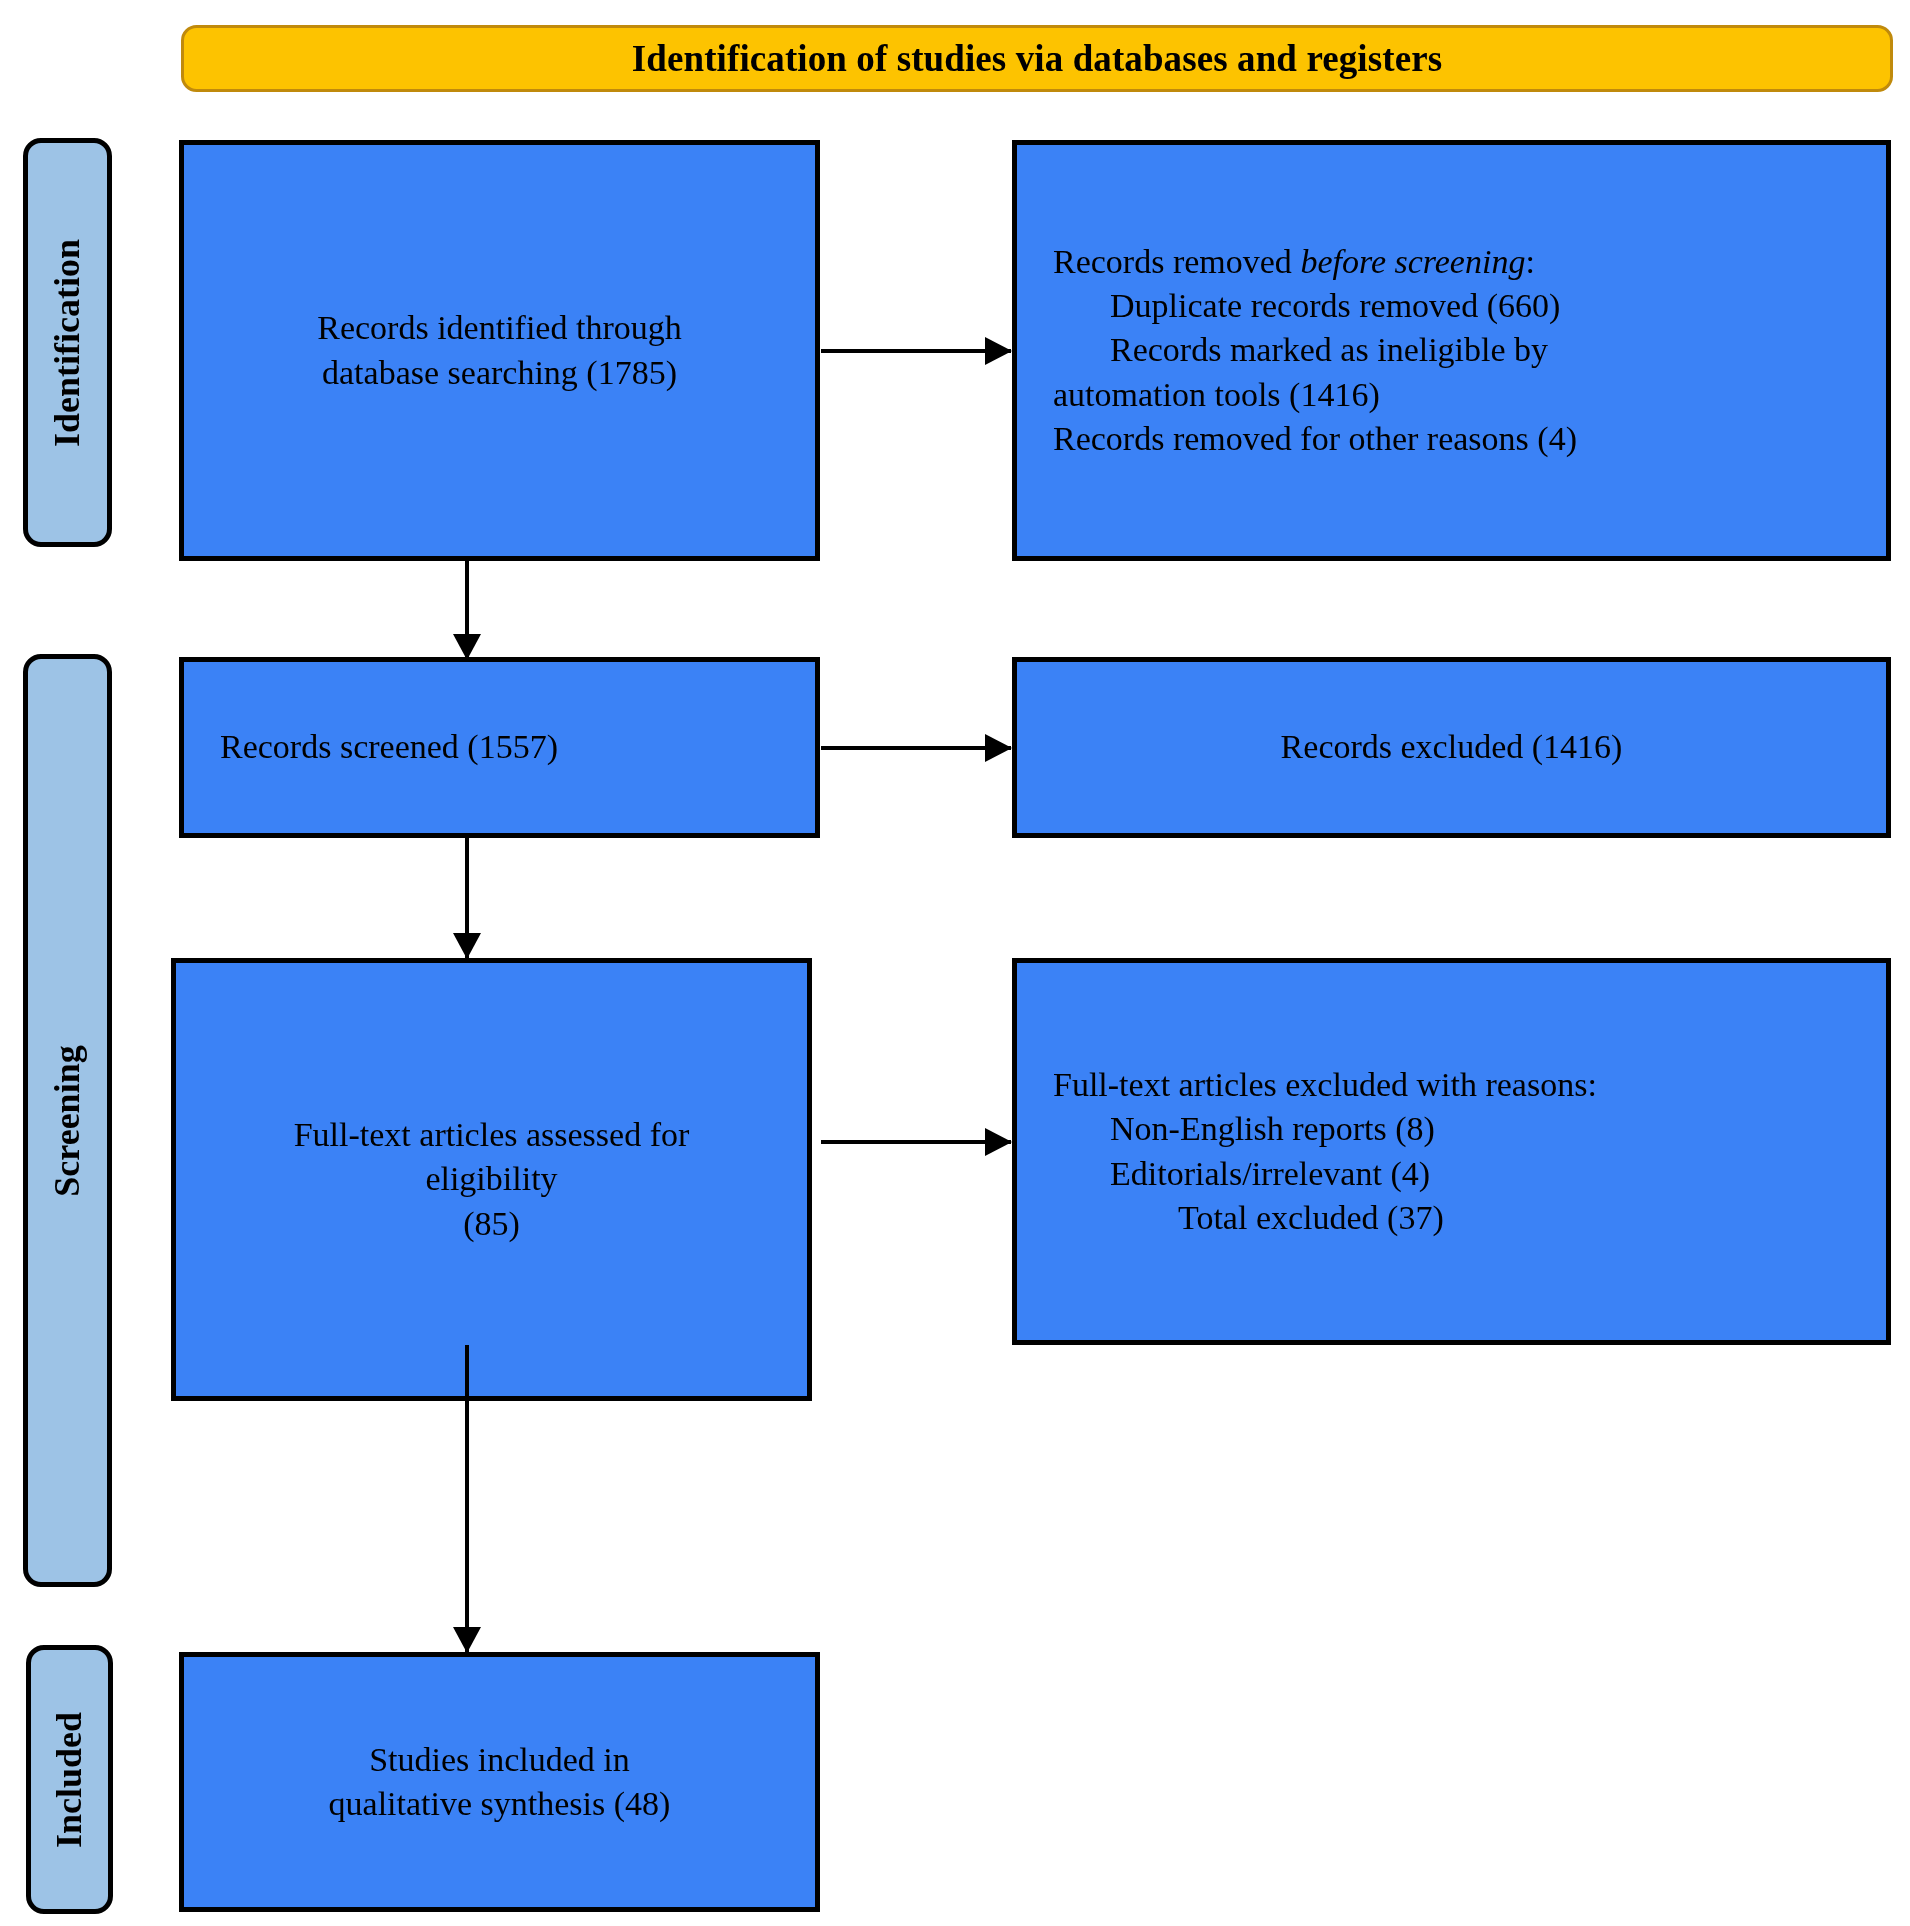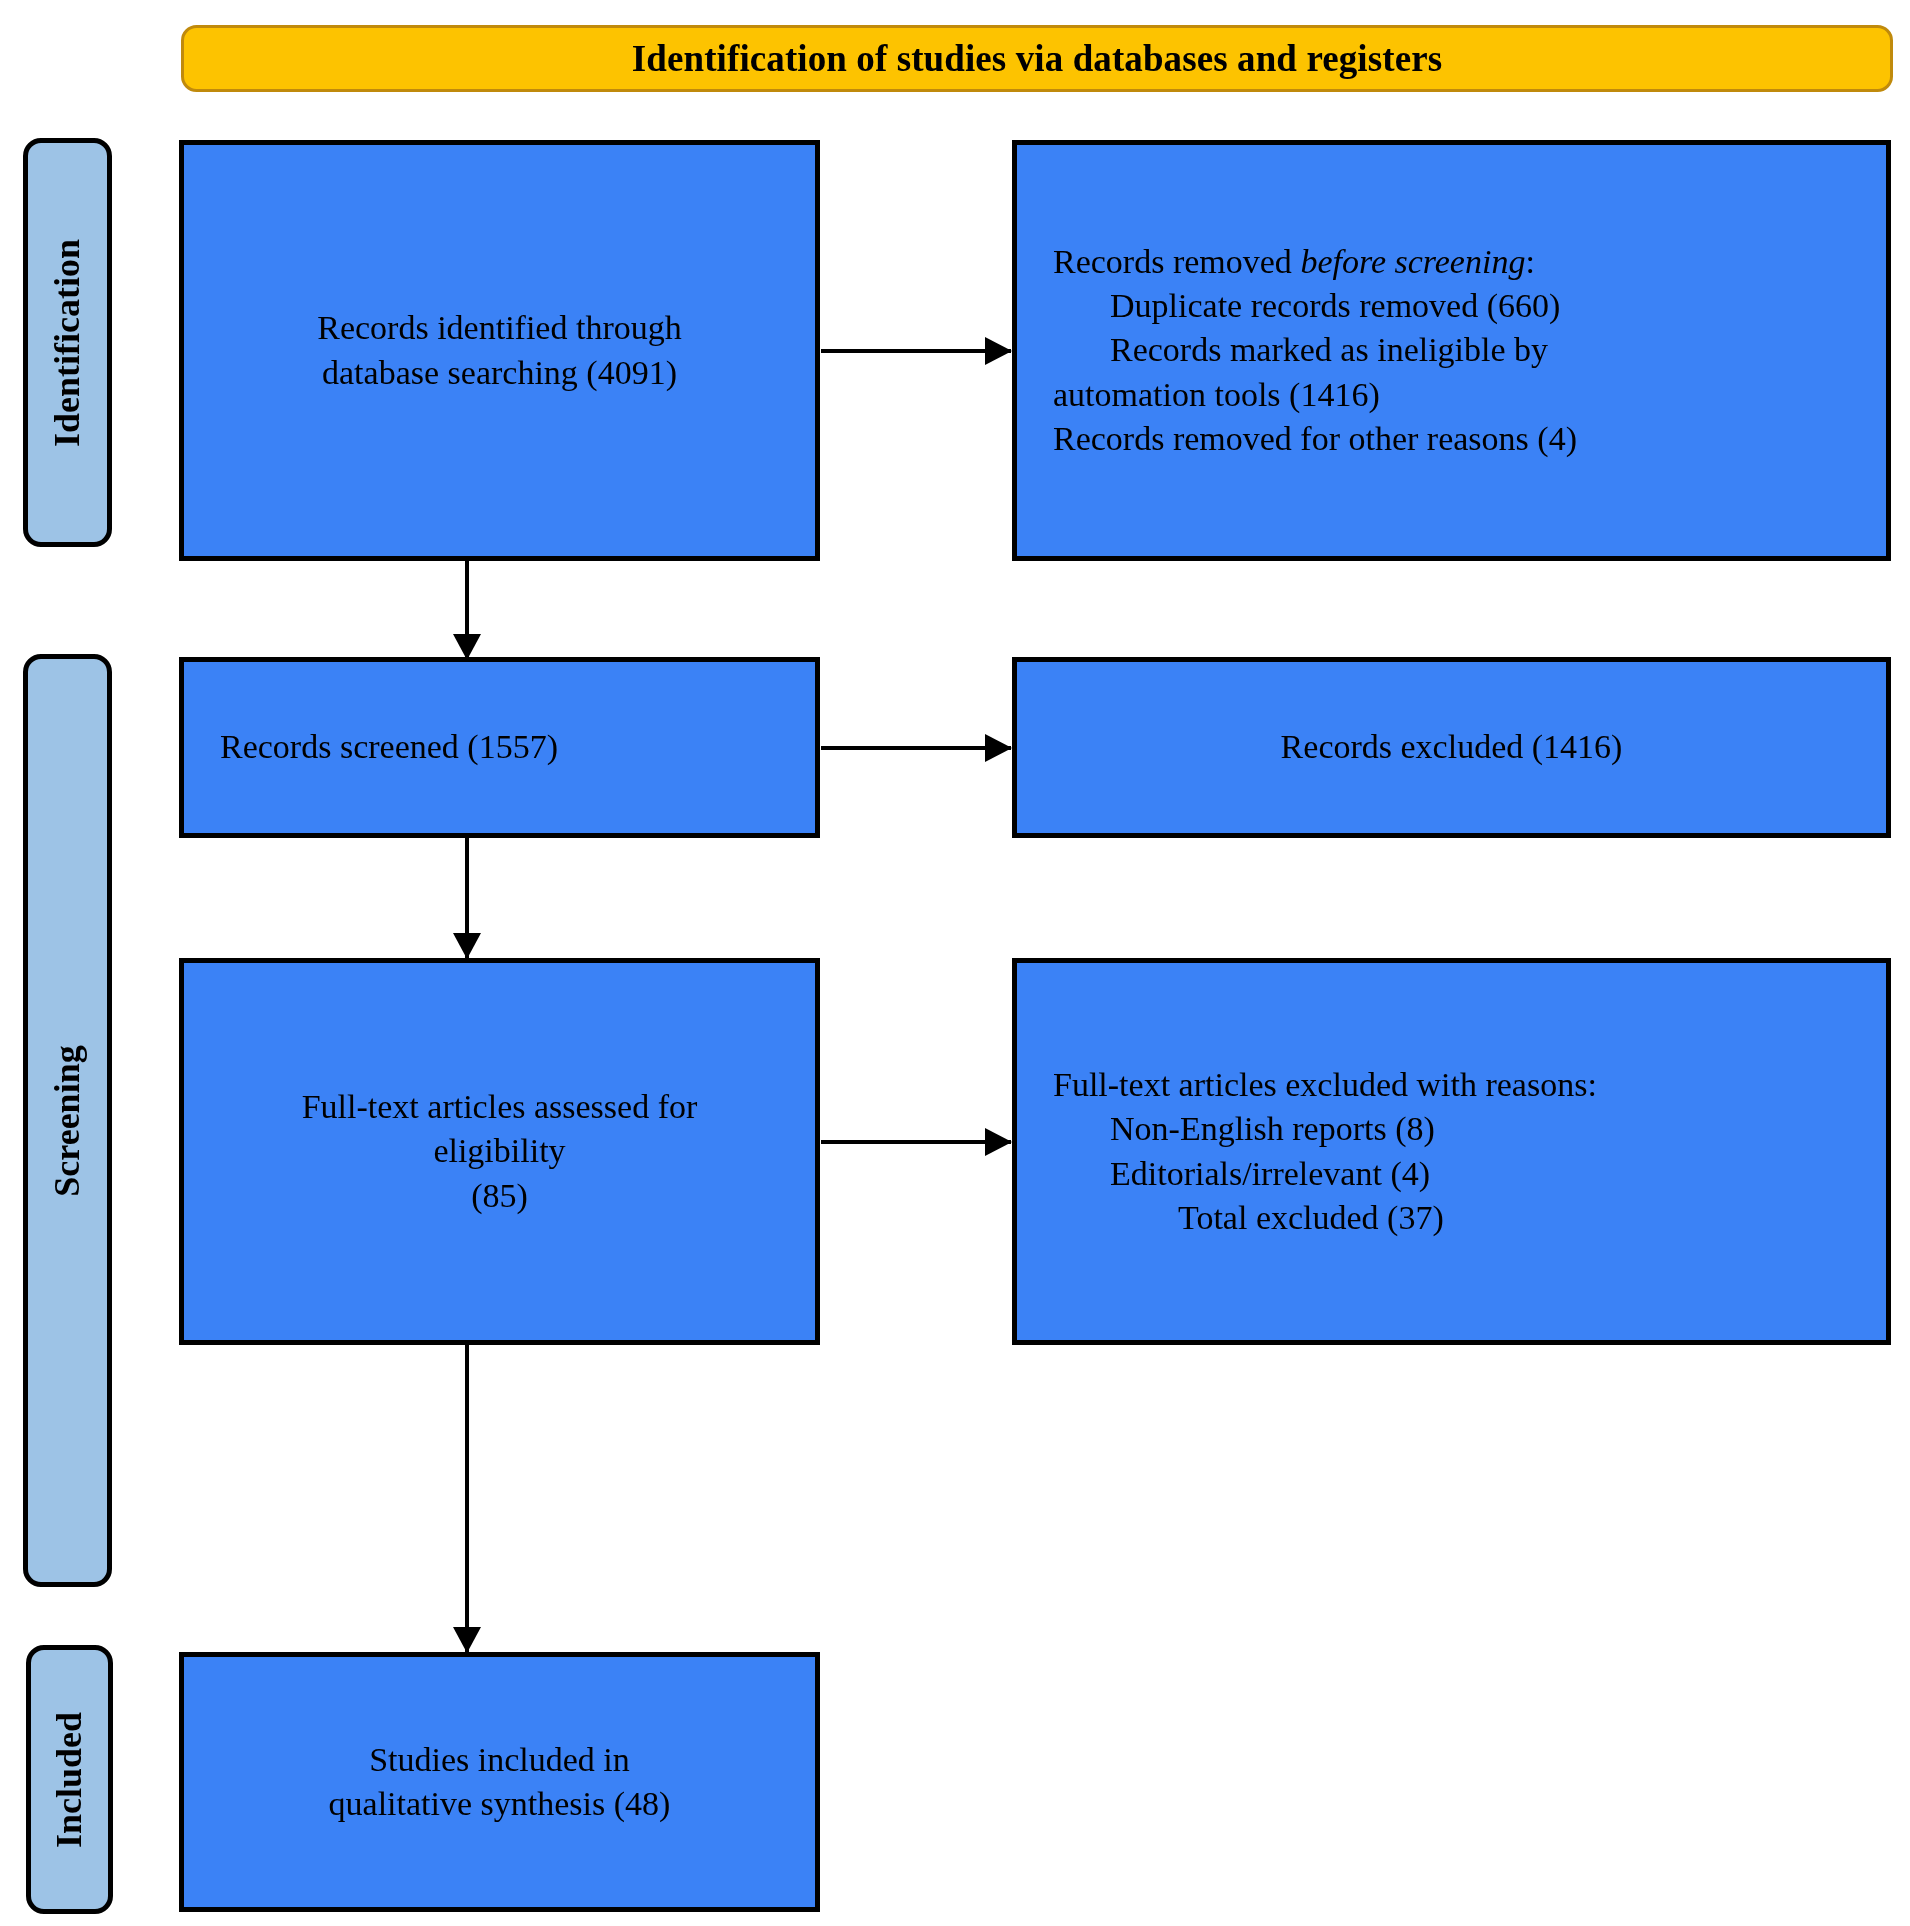--- a/index.html
+++ b/index.html
@@ -84,21 +84,21 @@
 
   .box-line { display: block; }
   .box-line.indent-1 { padding-left: 57px; }
   .box-line.indent-2 { padding-left: 125px; }
   .box-line em { font-style: italic; }
 
   #box-identified        { left: 179px;  top: 140px;  width: 641px; height: 421px; }
   #box-removed-before    { left: 1012px; top: 140px;  width: 879px; height: 421px; }
   #box-screened          { left: 179px;  top: 657px; width: 641px; height: 181px; }
   #box-records-excluded  { left: 1012px; top: 657px; width: 879px; height: 181px; }
-  #box-fulltext-assessed { left: 179px;  top: 958px; width: 641px; height: 387px; }
+  #box-fulltext-assessed { left: 171px;  top: 958px; width: 641px; height: 443px; }
   #box-fulltext-excluded { left: 1012px; top: 958px; width: 879px; height: 387px; }
   #box-studies-included  { left: 179px;  top: 1652px; width: 641px; height: 260px; }
 
   
   .connector { position: absolute; }
   .connector-v .line {
     position: absolute;
     left: 0; top: 0;
     width: 4.2px;
     background: #000000;
@@ -165,21 +165,21 @@
   <div class="stage-bar" id="stage-screening">
     <span class="stage-bar-label">Screening</span>
   </div>
   <div class="stage-bar" id="stage-included">
     <span class="stage-bar-label">Included</span>
   </div>
 
   <div class="flow-box align-center" id="box-identified">
     <div class="box-text">
       <span class="box-line">Records identified through</span>
-      <span class="box-line">database searching (4091)</span>
+      <span class="box-line">database searching (1785)</span>
     </div>
   </div>
 
   <div class="flow-box align-left" id="box-removed-before">
     <div class="box-text">
       <span class="box-line"><span>Records removed </span><em>before screening</em><span>:</span></span>
       <span class="box-line indent-1">Duplicate records removed (660)</span>
       <span class="box-line indent-1">Records marked as ineligible by</span>
       <span class="box-line">automation tools (1416)</span>
       <span class="box-line">Records removed for other reasons (4)</span>

